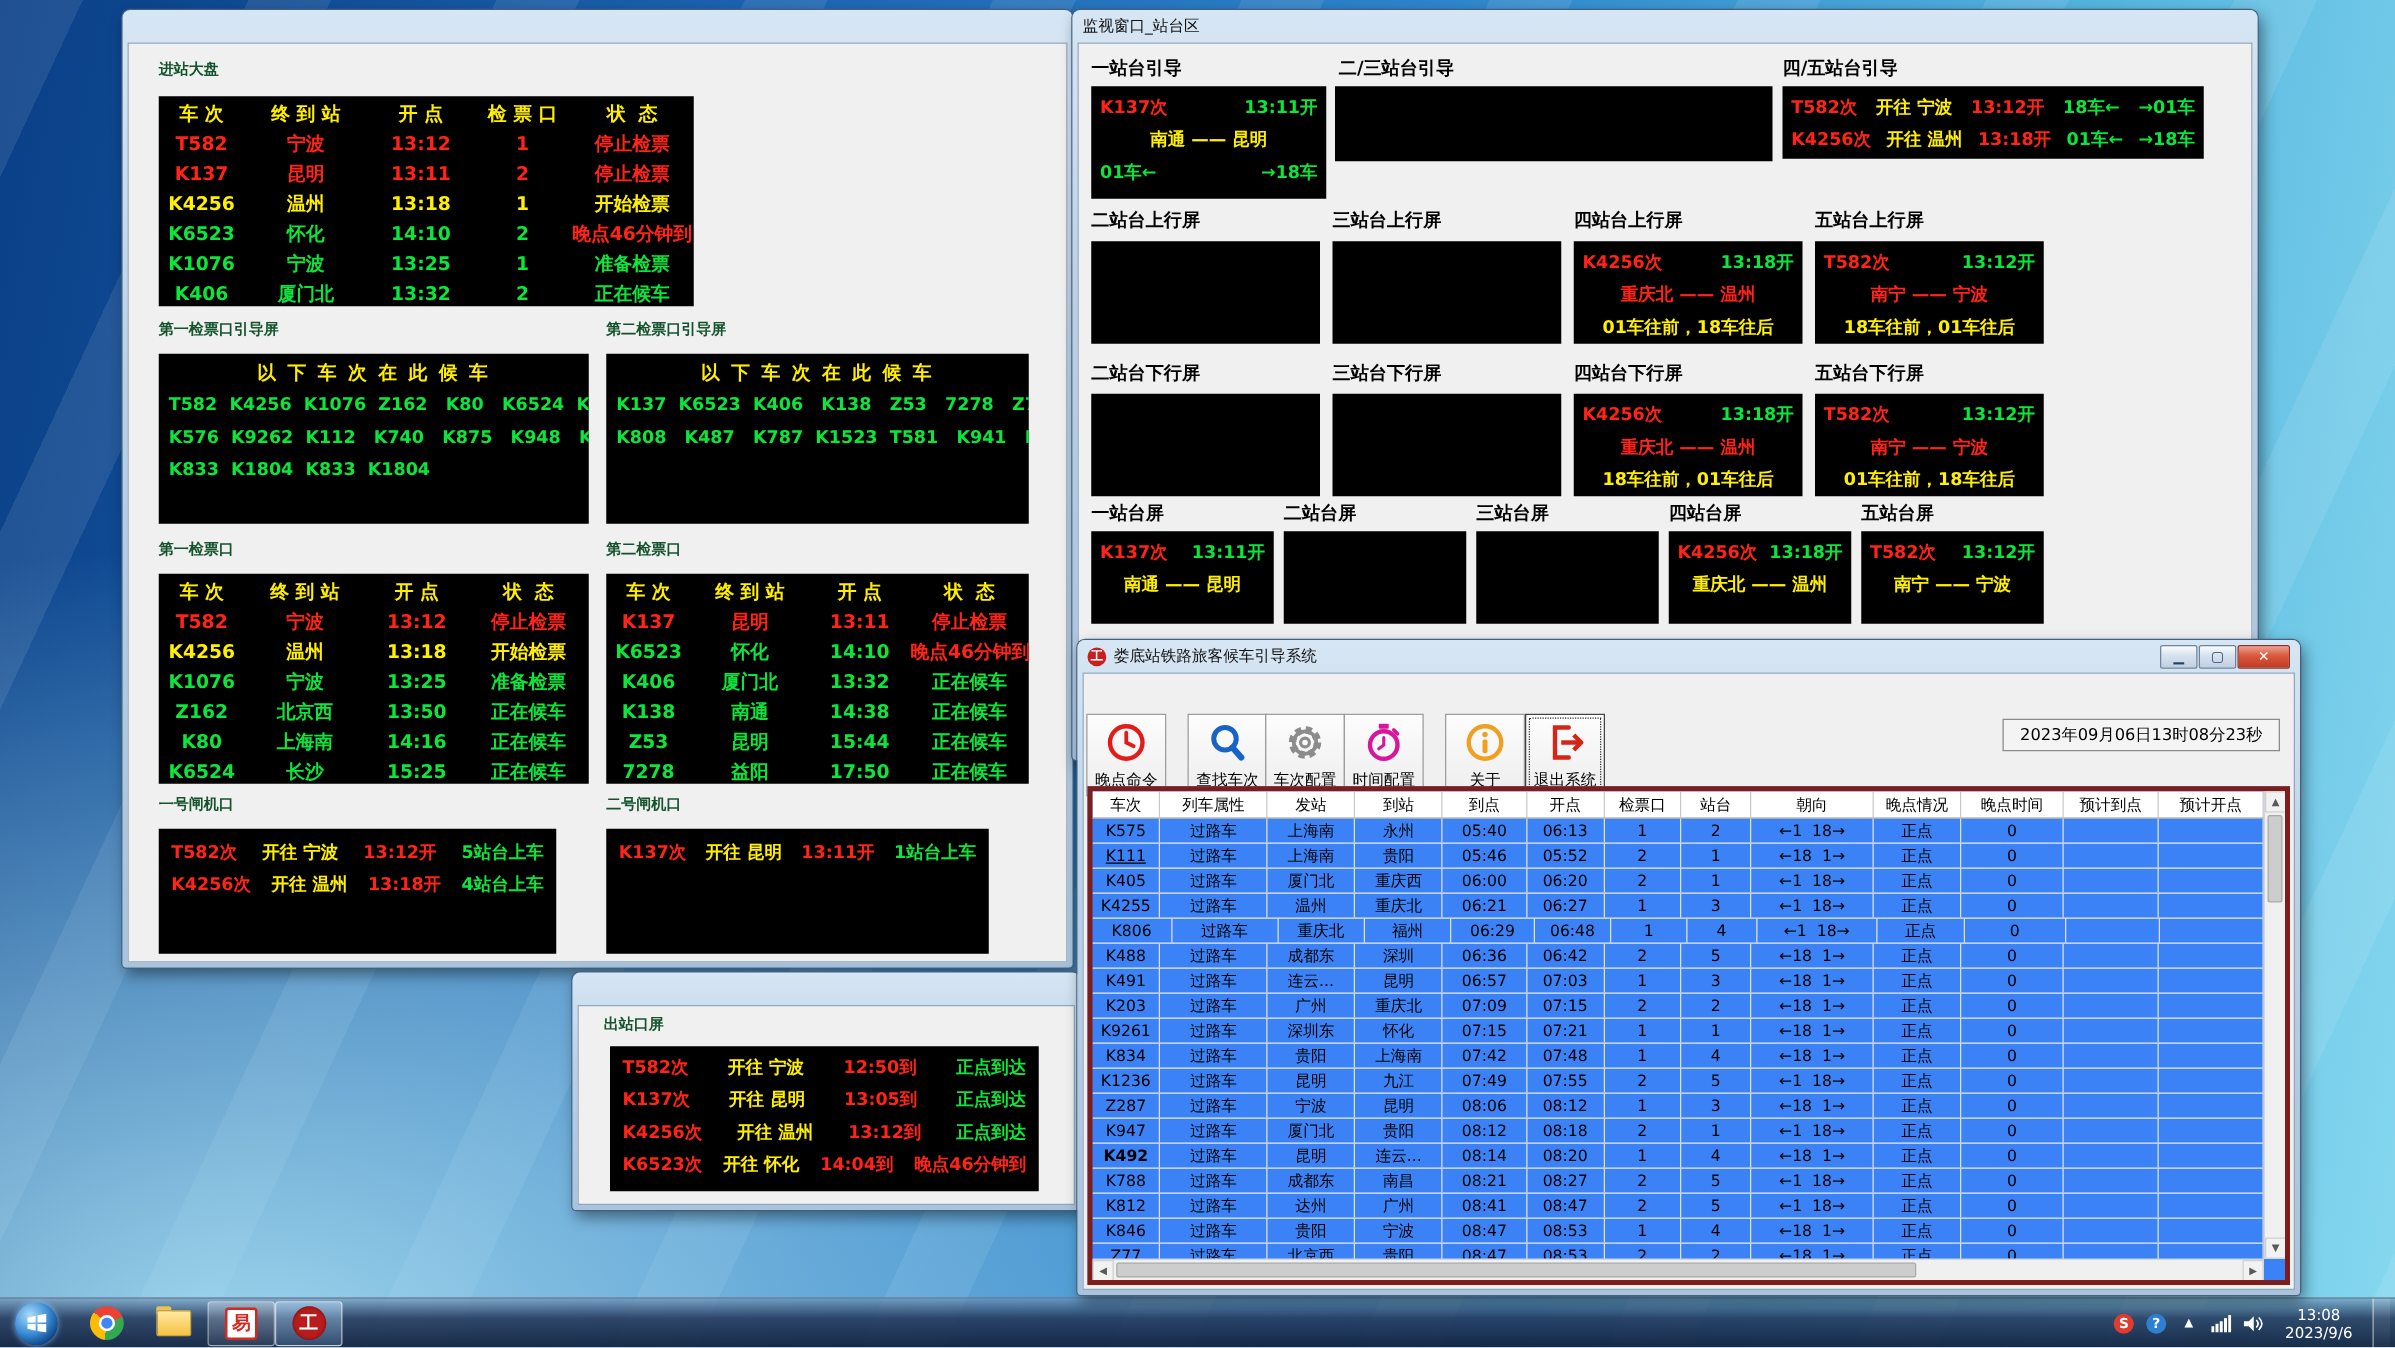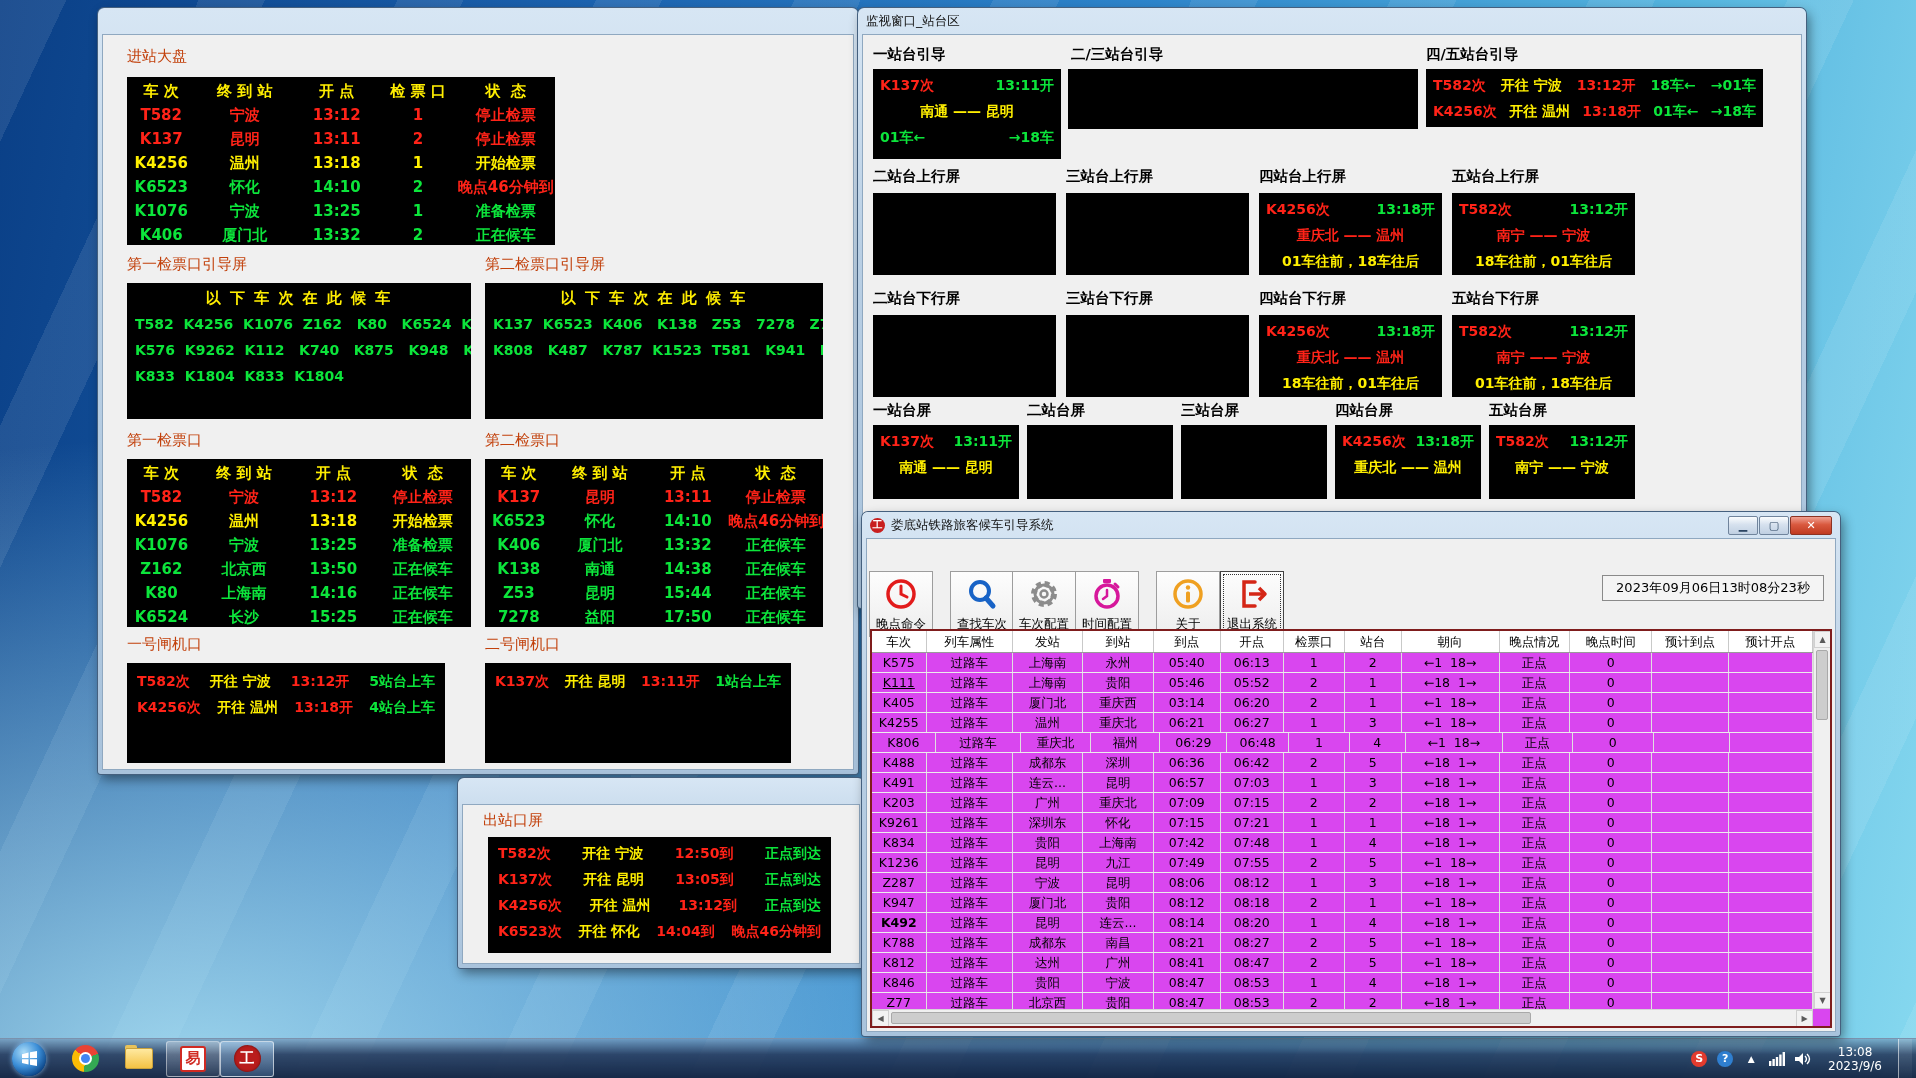--- a/index.html
+++ b/index.html
@@ -11,42 +11,42 @@
       linear-gradient(100deg, #0a3f86 0%, #1c63b0 28%, #2e86cc 55%, #55b5df 80%, #86d8ef 100%);
   }
   
   .win { position:absolute; border-radius:6px 6px 3px 3px;
     background:linear-gradient(#d7e6f4,#b9cfe4 40%,#a9c3dc);
     box-shadow:0 0 0 1px #45607e, 3px 5px 12px rgba(0,0,0,.45); }
   .titlebar { height:26px; display:flex; align-items:center; gap:6px; padding:0 8px;
     font-size:12.5px; color:#111; }
   .client { position:absolute; left:4px; right:4px; top:26px; bottom:4px;
     background:#f0f0f0; border:1px solid #8fa8c0; overflow:hidden; }
-  .sec-label { position:absolute; font-size:15px; font-weight:normal; color:#c2410c; white-space:nowrap; }
+  .sec-label { position:absolute; font-size:12px; font-weight:bold; color:#14532d; white-space:nowrap; }
   
   .led { position:absolute; background:#000; overflow:hidden; font-weight:bold; white-space:pre; }
   .lrow { display:flex; align-items:center; height:24px; }
   .lrow.head .lcell { color:#ffee00; }
   .lcell { text-align:center; font-size:15px; overflow:hidden; }
   .ghead { color:#ffee00; text-align:center; font-size:15px; height:28px; line-height:30px; letter-spacing:2px; }
   .gline { color:#0ce53b; font-size:14px; height:26px; line-height:26px; padding-left:8px; }
   .srow { display:flex; justify-content:space-between; align-items:center; height:26px; padding:0 10px; font-size:14px; }
   .bline { display:flex; align-items:center; height:26px; padding:0 7px; font-size:14px; }
   .bline.split { justify-content:space-between; }
   .bline.center { justify-content:center; gap:6px; }
   
   .plabel { position:absolute; font-size:14.5px; font-weight:bold; color:#000; white-space:nowrap; }
   
   .tbtn { position:absolute; width:64px; height:66px; top:32px; background:linear-gradient(#fdfdfd,#ededed);
     border:1px solid #9d9d9d; display:flex; flex-direction:column; align-items:center; justify-content:space-between;
     padding:5px 0 3px; font-size:12.5px; color:#000; cursor:default; }
   .tbtn.focused { outline:1px dotted #333; outline-offset:-4px; border-color:#444; }
   .dtbox { position:absolute; border:1px solid #8a8a8a; background:#f4f4f4; font-size:13px;
     display:flex; align-items:center; justify-content:center; color:#000; }
-  .grid-table { position:absolute; background:#d946ef; border:2px solid #7f1d1d; overflow:hidden; }
+  .grid-table { position:absolute; background:#3b82f6; border:4px solid #7f1d1d; overflow:hidden; }
   .trow { display:flex; height:20px; align-items:stretch; }
   .trow.head { height:22px; border-bottom:1px solid #9a9a9a; background:#fff; }
   .tcell { font-size:12.5px; color:#000; text-align:center; line-height:20px; border-right:1px solid #e0e0e0;
     overflow:hidden; white-space:pre; }
   .trow.head .tcell { line-height:22px; border-right:1px solid #c9c9c9; }
   .trow:not(.head) { border-bottom:1px solid #ececec; }
   
   .vscroll { position:absolute; width:17px; background:#f0f0f0; border-left:1px solid #d5d5d5; }
   .hscroll { position:absolute; height:17px; background:#f0f0f0; border-top:1px solid #d5d5d5; }
   .sbtn { position:absolute; width:17px; height:17px; background:#f2f2f2; border:1px solid #d0d0d0;
@@ -264,21 +264,21 @@
               <span class="tcell" style="width: 71px;">正点</span>
               <span class="tcell" style="width: 83px;">0</span>
               <span class="tcell" style="width: 77px;"></span>
               <span class="tcell" style="width: 85px;"></span>
             </div>
             <div class="trow">
               <span class="tcell" style="width: 55px;">K405</span>
               <span class="tcell" style="width: 87px;">过路车</span>
               <span class="tcell" style="width: 71px;">厦门北</span>
               <span class="tcell" style="width: 71px;">重庆西</span>
-              <span class="tcell" style="width: 68px;">03:14</span>
+              <span class="tcell" style="width: 68px;">06:00</span>
               <span class="tcell" style="width: 63px;">06:20</span>
               <span class="tcell" style="width: 62px;">2</span>
               <span class="tcell" style="width: 57px;">1</span>
               <span class="tcell" style="width: 99px;">←1  18→</span>
               <span class="tcell" style="width: 71px;">正点</span>
               <span class="tcell" style="width: 83px;">0</span>
               <span class="tcell" style="width: 77px;"></span>
               <span class="tcell" style="width: 85px;"></span>
             </div>
             <div class="trow">

